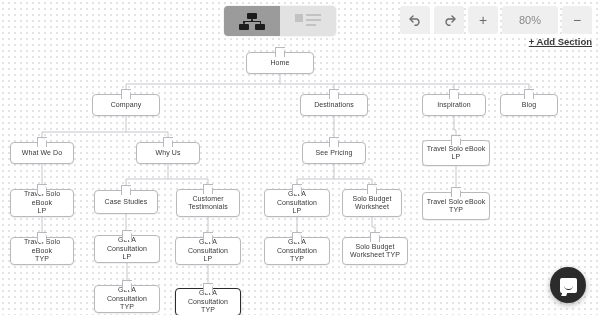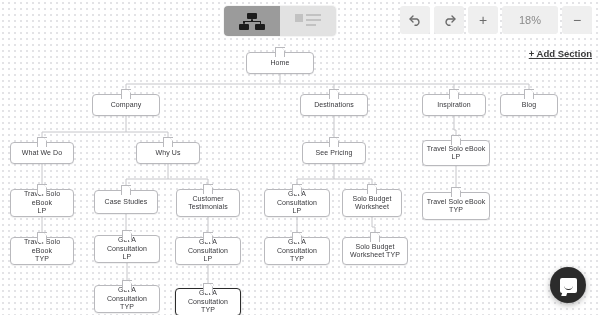--- a/index.html
+++ b/index.html
@@ -61,21 +61,20 @@
     display:flex;align-items:center;justify-content:center;cursor:pointer;
     color:#6b6b6b;font-size:11px;font-family:"Liberation Sans",sans-serif;
   }
   .tbtn.zoomlabel{background:#efefef;color:#8a8a8a;min-width:40px;}
   .tbtn svg{display:block;}
   .add-section{
     position:absolute;right:8px;top:36px;
     font-size:9.5px;font-weight:bold;color:#3a3a3a;
     text-decoration:underline;cursor:pointer;pointer-events:auto;
     font-family:"Liberation Sans",sans-serif;
-    margin-top:12px;
   }
 
   
   #tree{position:absolute;inset:0;z-index:10;}
   #links{position:absolute;inset:0;z-index:5;}
 
   .node{
     position:absolute;box-sizing:border-box;
     background:#ffffff;border:1px solid #b9b9bd;border-radius:4px;
     display:flex;align-items:center;justify-content:center;
@@ -298,21 +297,21 @@
     </button>
     <button class="tbtn">
       <svg width="13" height="11" viewBox="0 0 13 11">
         <path d="M9 1 L12 4 L9 7" fill="none" stroke="#6b6b6b" stroke-width="1.4" stroke-linecap="round" stroke-linejoin="round"></path>
         <path d="M11.6 4 H5 a3.4 3.4 0 0 0 0 6.2 H7" fill="none" stroke="#6b6b6b" stroke-width="1.4" stroke-linecap="round"></path>
       </svg>
     </button>
     <button class="tbtn">
       <span style="font-size:14px;color:#6b6b6b;">+</span>
     </button>
-    <div class="tbtn zoomlabel">18%</div>
+    <div class="tbtn zoomlabel">80%</div>
     <button class="tbtn">
       <span style="font-size:14px;color:#6b6b6b;">−</span>
     </button>
   </div>
 
   <div class="add-section">+ Add Section</div>
 </div>
 
 <div id="chat">
   <span class="bubble"></span>

